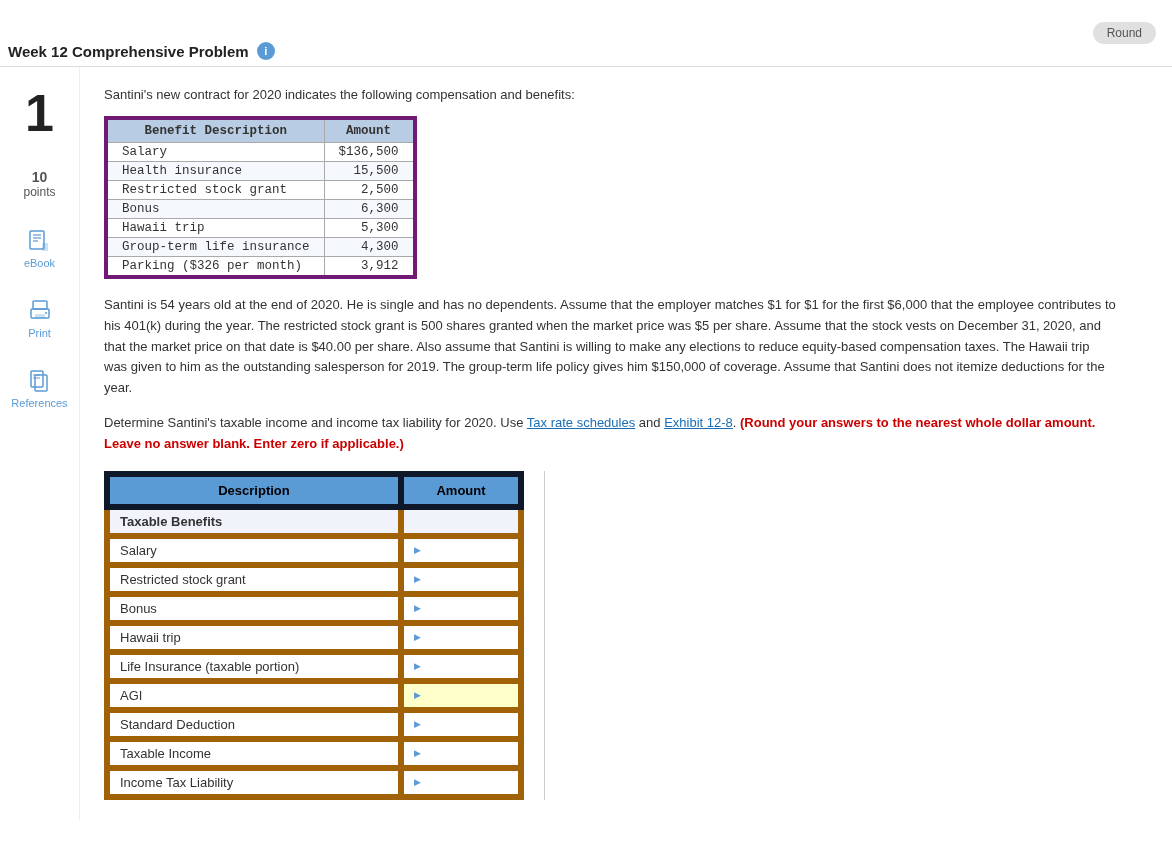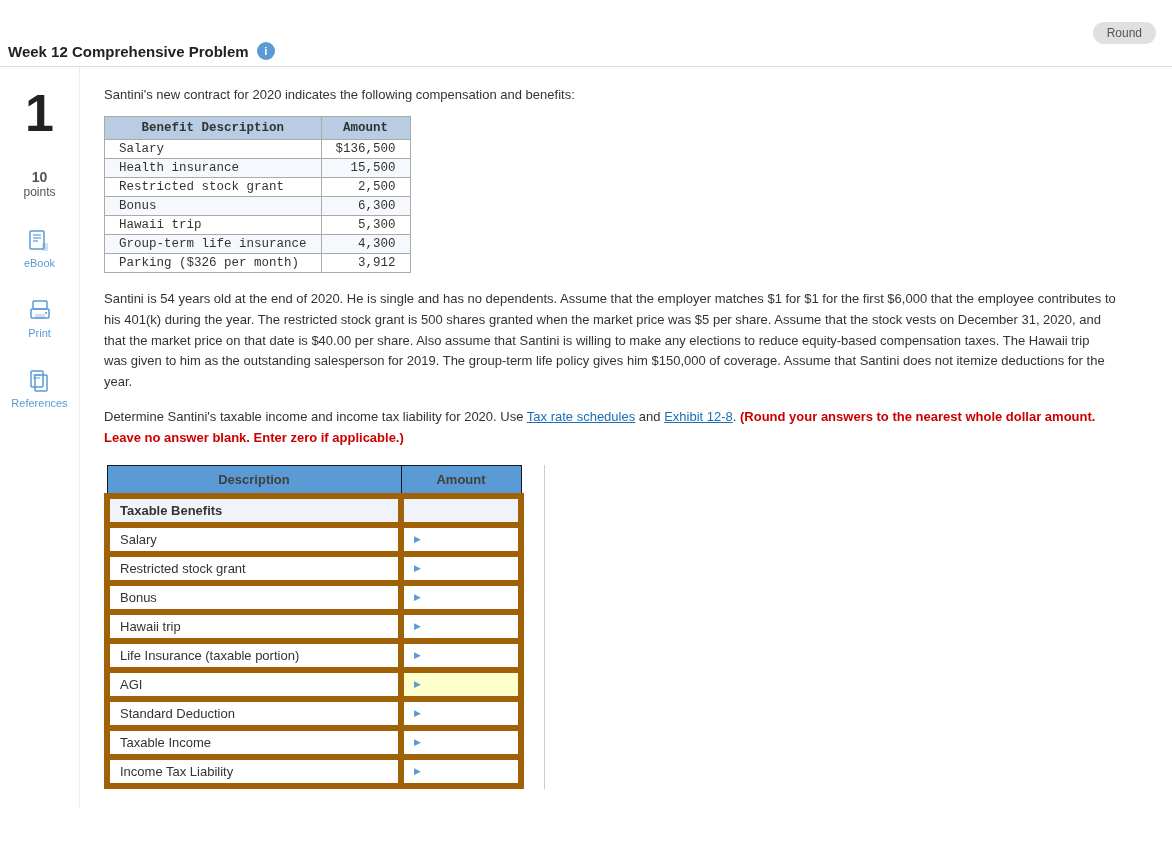--- a/index.html
+++ b/index.html
@@ -117,21 +117,21 @@
       color: #333;
       margin-bottom: 14px;
     }
 
     
     .benefit-table {
       border-collapse: collapse;
       margin-bottom: 16px;
       font-family: 'Courier New', monospace;
       font-size: 12.5px;
-      border: 1px solid #701a75;
+      border: 4px solid #701a75;
     }
     .benefit-table th {
       background: #b8cce4;
       padding: 4px 14px;
       text-align: center;
       border: 1px solid #aaa;
       font-weight: bold;
     }
     .benefit-table td {
       padding: 2px 14px;
@@ -169,24 +169,24 @@
     }
 
     
     .answer-table {
       border-collapse: collapse;
       width: 420px;
       border: 1.5px solid #5b9bd5;
     }
     .answer-table th {
       background: #5b9bd5;
-      color: #404040;
+      color: #000000;
       padding: 6px 14px;
       text-align: center;
-      border: 1px solid #0f172a;
+      border: 6px solid #0f172a;
       font-weight: bold;
       font-size: 13px;
     }
     .answer-table td {
       padding: 4px 10px;
       border: 6px solid #a16207;
       font-size: 13px;
     }
     .answer-table td:last-child {
       width: 120px;

